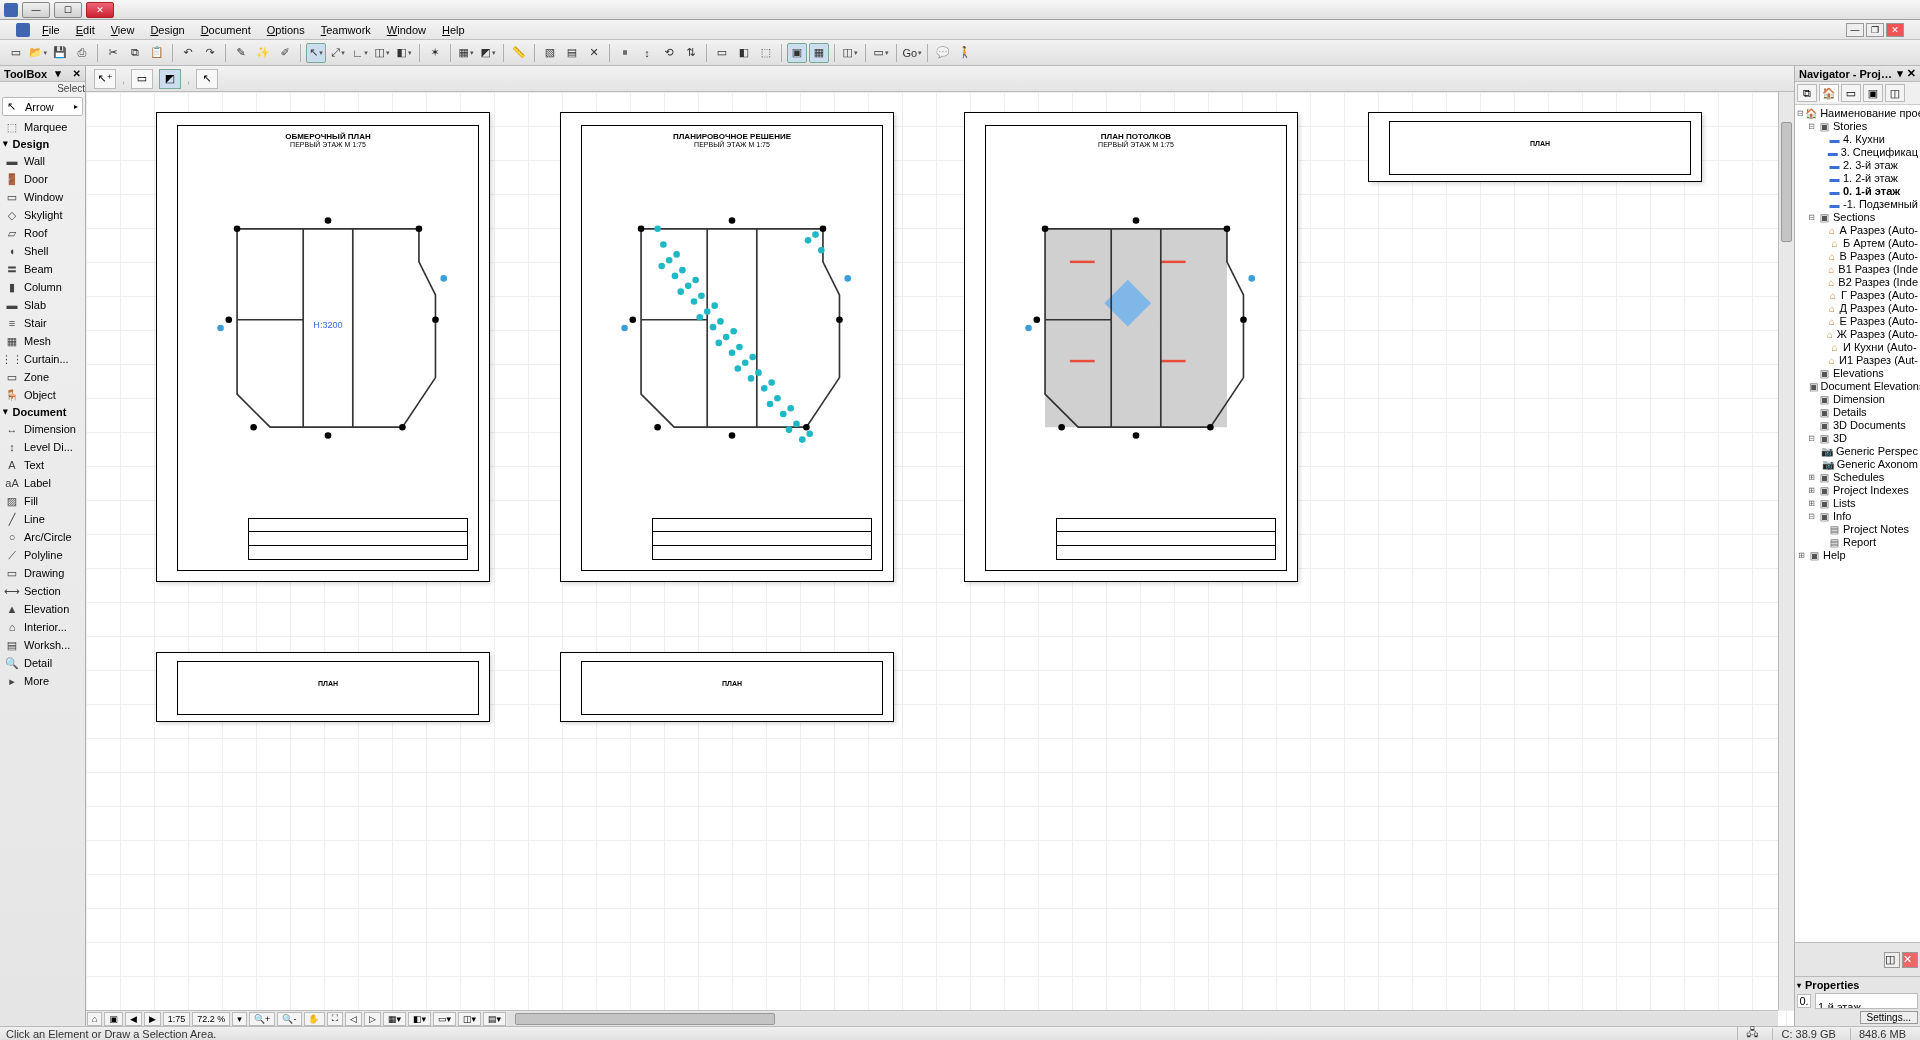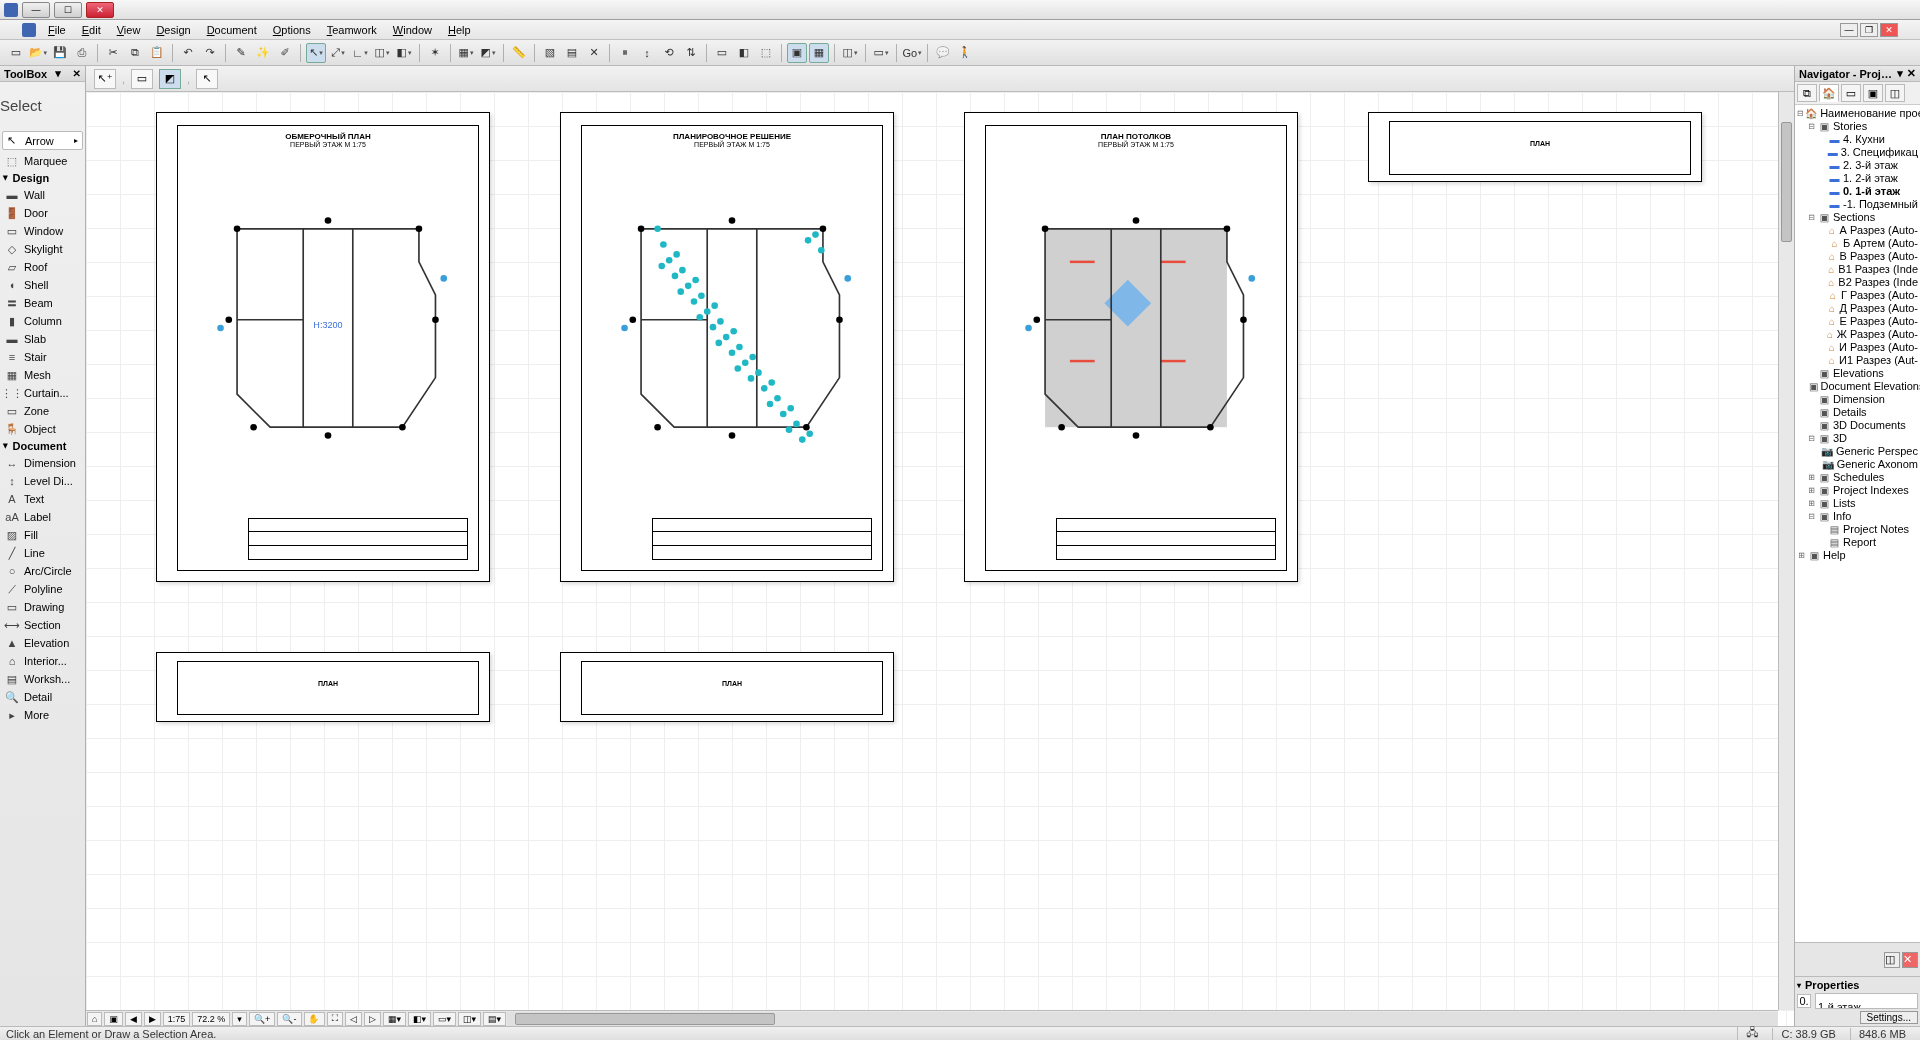--- a/index.html
+++ b/index.html
@@ -4,41 +4,41 @@
 <style>
 * { margin: 0; padding: 0; box-sizing: border-box; font-family: "Segoe UI", Tahoma, sans-serif; font-size: 11px; }
 html, body { width: 100%; height: 100%; overflow: hidden; background: #d6d6d6; }
 .titlebar { height: 20px; background: linear-gradient(#f7f7f7,#e1e1e1); display: flex; align-items: center; padding: 0 4px; border-bottom: 1px solid #a0a0a0; }
 .titlebar .app-icon { width: 14px; height: 14px; background: #4065b1; margin-right: 4px; border-radius: 2px; }
 .titlebar .title { flex: 1; color: #222; }
 .titlebar .win-ctrls { display: flex; gap: 4px; }
 .titlebar .wc { width: 28px; height: 16px; display: flex; align-items: center; justify-content: center; border: 1px solid #888; background: linear-gradient(#f0f0f0,#d0d0d0); font-size: 9px; border-radius: 2px; }
 .titlebar .wc.close { background: linear-gradient(#e67,#c23); color: #fff; border-color: #a22; }
 
-.menubar { height: 20px; background: linear-gradient(#f4f4f4,#e6e6e6); display: flex; align-items: center; padding: 0 22px; border-bottom: 1px solid #c0c0c0; gap: 2px; }
+.menubar { height: 20px; background: linear-gradient(#f4f4f4,#e6e6e6); display: flex; align-items: center; padding: 0 16px; border-bottom: 1px solid #c0c0c0; gap: 2px; }
 .menubar .mdi-icon { width:14px; height:14px; background:#4065b1; margin-right:2px; border-radius:2px;}
 .menubar .mi { padding: 2px 8px; cursor: pointer; }
 .menubar .mdi-ctrls { margin-left: auto; display:flex; gap:2px;}
 .menubar .mdi-ctrls .wc { width:18px; height:14px; border:1px solid #999; background:#eee; font-size:9px; display:flex;align-items:center;justify-content:center;}
 .menubar .mdi-ctrls .wc.close{ background:#e55; color:#fff;}
 
 .toolbar { height: 26px; background: linear-gradient(#f2f2f2,#e0e0e0); border-bottom: 1px solid #b8b8b8; display: flex; align-items: center; padding: 0 6px; gap: 2px; }
 .tb-btn { width: 20px; height: 20px; display: flex; align-items: center; justify-content: center; border: 1px solid transparent; border-radius: 2px; cursor: pointer; color:#333;}
 .tb-btn.active { border-color: #7a9; background: #cde; }
 .tb-sep { width: 1px; height: 18px; background: #b0b0b0; margin: 0 3px; }
 .tb-btn.dd::after { content:"▾"; font-size:7px; margin-left:1px; color:#555;}
 .tb-go { padding:0 6px; font-size:11px; }
 
 .workspace { display: flex; height: calc(100% - 20px - 20px - 26px - 14px); }
 
 
 .toolbox { width: 86px; background: linear-gradient(#f0f0f0,#e5e5e5); border-right: 1px solid #b0b0b0; display:flex; flex-direction:column;}
 .toolbox .hdr { height: 16px; background: linear-gradient(#e8e8e8,#d8d8d8); display: flex; align-items: center; padding: 0 4px; font-weight: bold; border-bottom:1px solid #bbb;}
 .toolbox .hdr .x { margin-left: auto; font-size: 10px; cursor:pointer;}
-.toolbox .sel-lbl { text-align:left; padding:15px 0; font-size:15px; color:#444;}
+.toolbox .sel-lbl { text-align:right; padding:1px 0; font-size:10px; color:#444;}
 .toolbox .arrow-row { display:flex; align-items:center; padding:2px 4px; gap:4px; border:1px solid #bbb; margin:2px; background:#fff; border-radius:2px;}
 .toolbox .arrow-row .ic{ width:14px;}
 .toolbox .cat { display:flex; align-items:center; padding:2px 4px; gap:4px; font-weight:bold; cursor:pointer;}
 .toolbox .cat::before { content:"▸"; font-size:9px; transform:rotate(90deg); display:inline-block;}
 .toolbox .tool { display:flex; align-items:center; padding:2px 4px; gap:4px; cursor:pointer;}
 .toolbox .tool .ic{ width:16px; height:14px; display:flex; align-items:center; justify-content:center; color:#444;}
 
 
 .infocol { flex:1; display:flex; flex-direction:column; min-width:0;}
 .infobar { height:26px; background:linear-gradient(#f2f2f2,#e4e4e4); border-bottom:1px solid #bbb; display:flex; align-items:center; padding:0 8px; gap:6px;}
@@ -646,21 +646,21 @@
           <span>Е Разрез (Auto-</span>
         </div>
         <div class="nt-row" style="padding-left: 22px;">
           <span class="nt-exp"></span>
           <span class="nt-ic sec">⌂</span>
           <span>Ж Разрез (Auto-</span>
         </div>
         <div class="nt-row" style="padding-left: 22px;">
           <span class="nt-exp"></span>
           <span class="nt-ic sec">⌂</span>
-          <span>И Разрез (Auto-</span>
+          <span>И Кухни (Auto-</span>
         </div>
         <div class="nt-row" style="padding-left: 22px;">
           <span class="nt-exp"></span>
           <span class="nt-ic sec">⌂</span>
           <span>И1 Разрез (Aut-</span>
         </div>
         <div class="nt-row" style="padding-left: 12px;">
           <span class="nt-exp"></span>
           <span class="nt-ic doc">▣</span>
           <span>Elevations</span>

